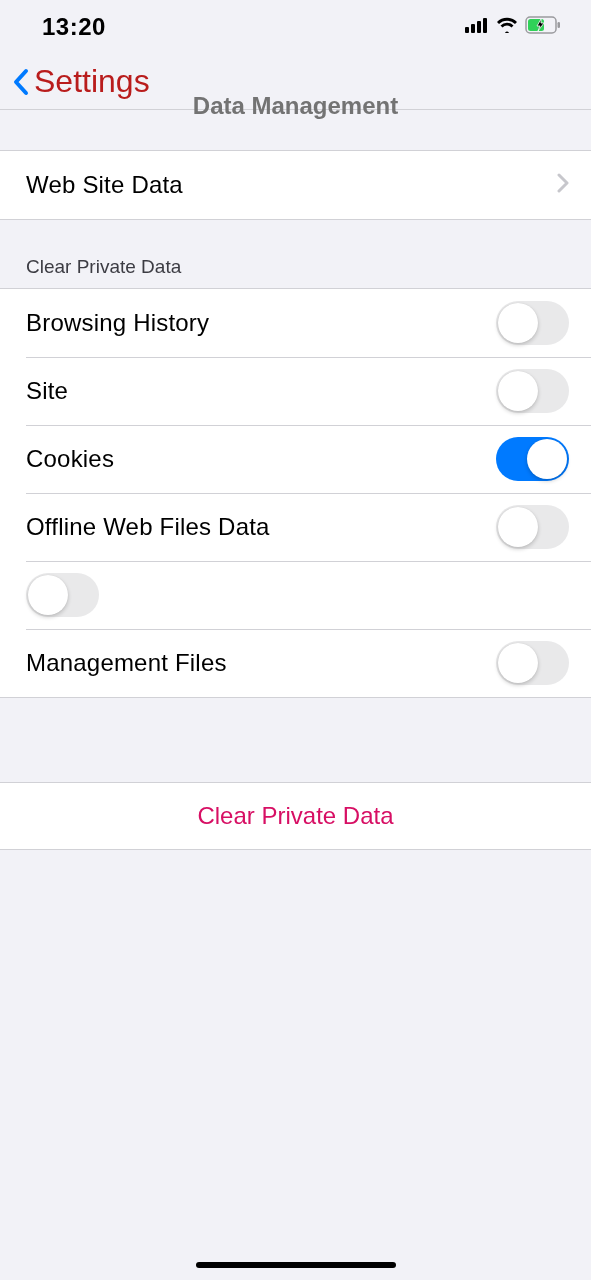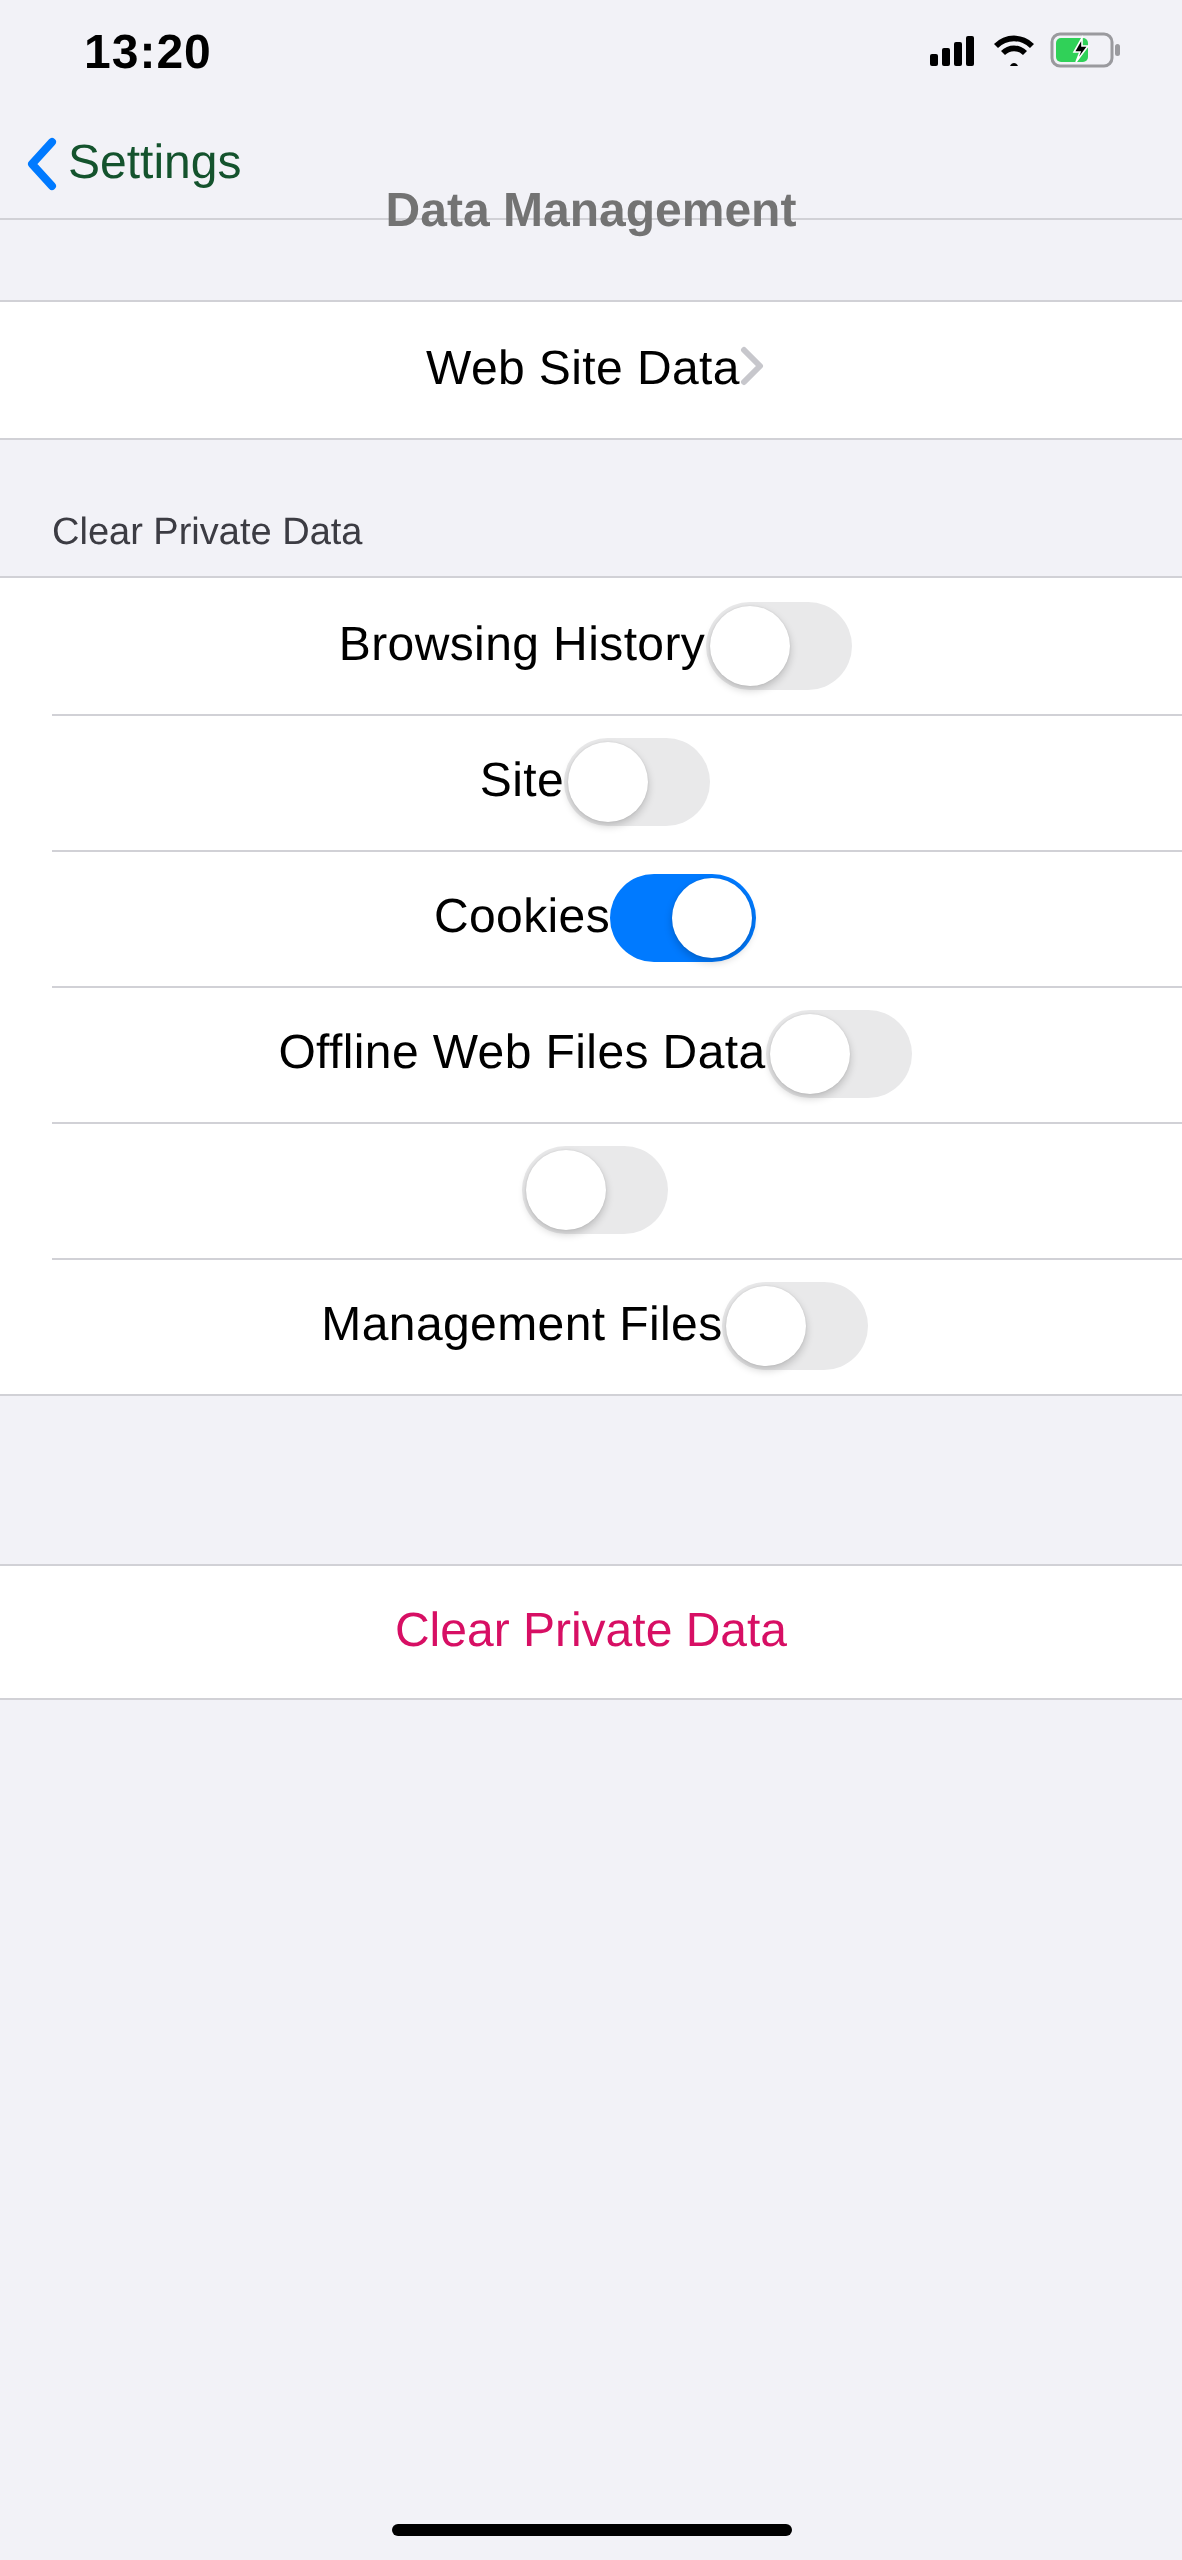--- a/index.html
+++ b/index.html
@@ -33,22 +33,22 @@
       display: flex;
       align-items: center;
       padding: 0 12px;
       position: relative;
       border-bottom: 1px solid #d1d1d6;
     }
     .back-button {
       display: flex;
       align-items: center;
       gap: 4px;
-      color: #14532d;
-      font-size: 24px;
+      color: #b91c1c;
+      font-size: 32px;
       cursor: pointer;
     }
     .back-chevron svg { display: block; }
     .nav-title {
       position: absolute;
       left: 50%;
       transform: translateX(-50%);
       font-size: 24px;
       font-weight: 600;
       color: #737373;
@@ -64,21 +64,21 @@
     }
     .list {
       background: #fff;
       border-top: 0.5px solid #d1d1d6;
       border-bottom: 0.5px solid #d1d1d6;
     }
     .row {
       min-height: 68px;
       display: flex;
       align-items: center;
-      justify-content: center;
+      justify-content: space-between;
       padding: 0 22px 0 26px;
       position: relative;
     }
     .row + .row::before {
       content: "";
       position: absolute;
       top: 0;
       left: 26px;
       right: 0;
       height: 0.5px;

